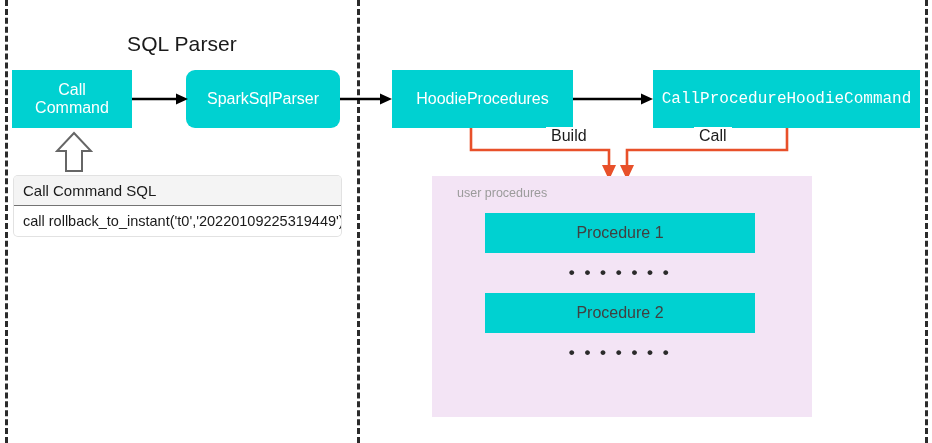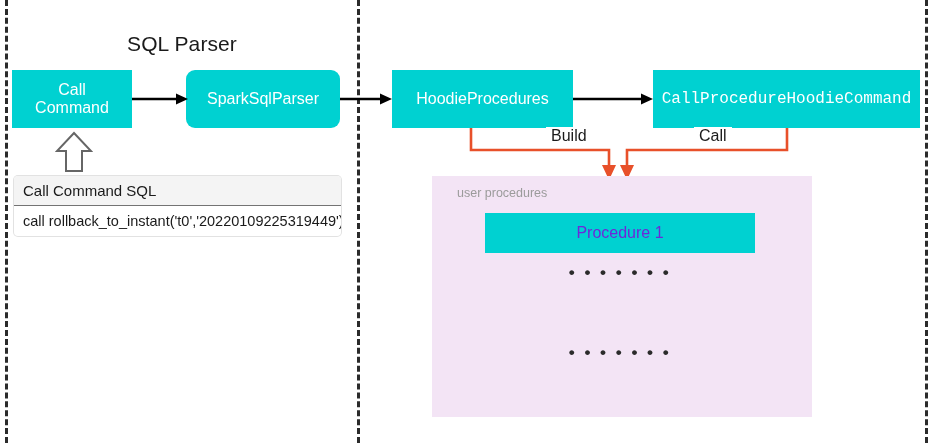--- a/index.html
+++ b/index.html
@@ -142,21 +142,21 @@
     color: #9b9b9b;
     white-space: nowrap;
     margin-left: 11px;
   }
   .proc-box {
     position: absolute;
     left: 53px;
     width: 270px;
     height: 40px;
     background: #00d1d1;
-    color: #6d28d9;
+    color: #404040;
     font-size: 16px;
     display: flex;
     align-items: center;
     justify-content: center;
     box-sizing: border-box;
   }
   .proc-box.p1 { top: 37px; }
   .proc-box.p2 { top: 117px; }
   .proc-box.p3 { top: 197px; }
   .proc-dots {
@@ -236,18 +236,19 @@
   <div class="conn-label build">Build</div>
   <div class="conn-label call">Call</div>
 
   <div class="proc-panel">
     <div class="proc-panel-label">user procedures</div>
 
     <div class="proc-box p1">Procedure 1</div>
 
     <div class="proc-dots d1">• • • • • • •</div>
 
+    <div class="proc-box p2">Procedure 2</div>
 
     <div class="proc-dots d2">• • • • • • •</div>
 
   </div>
 
 </div>
 
 </body></html>

